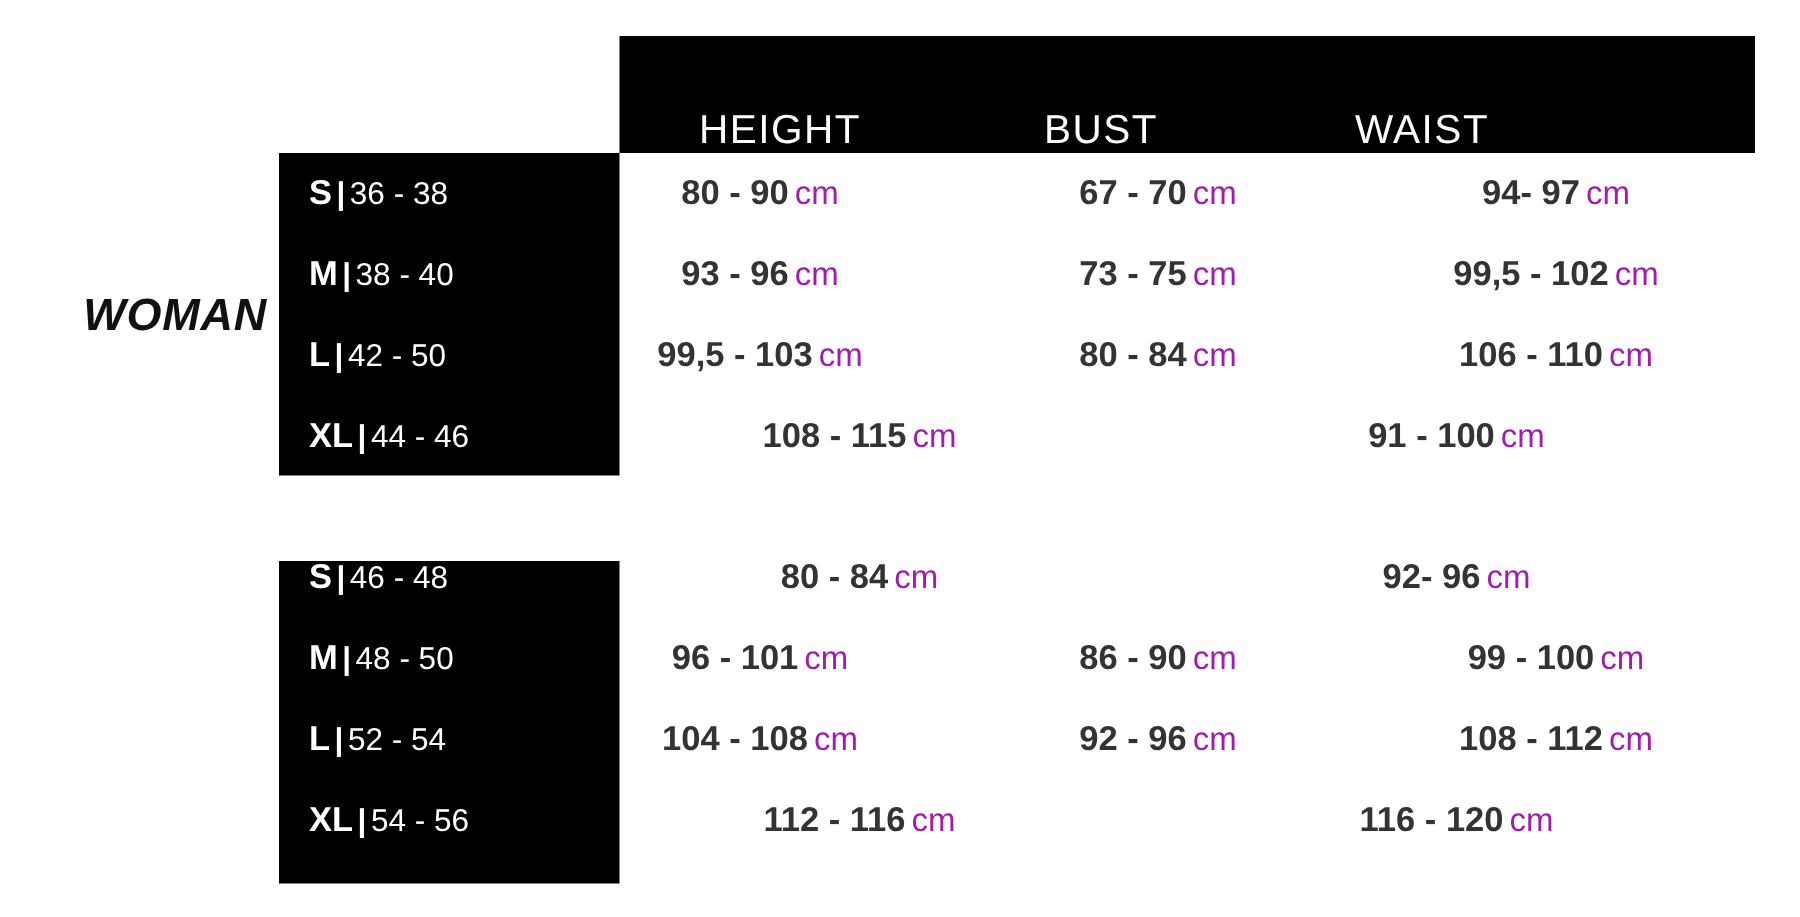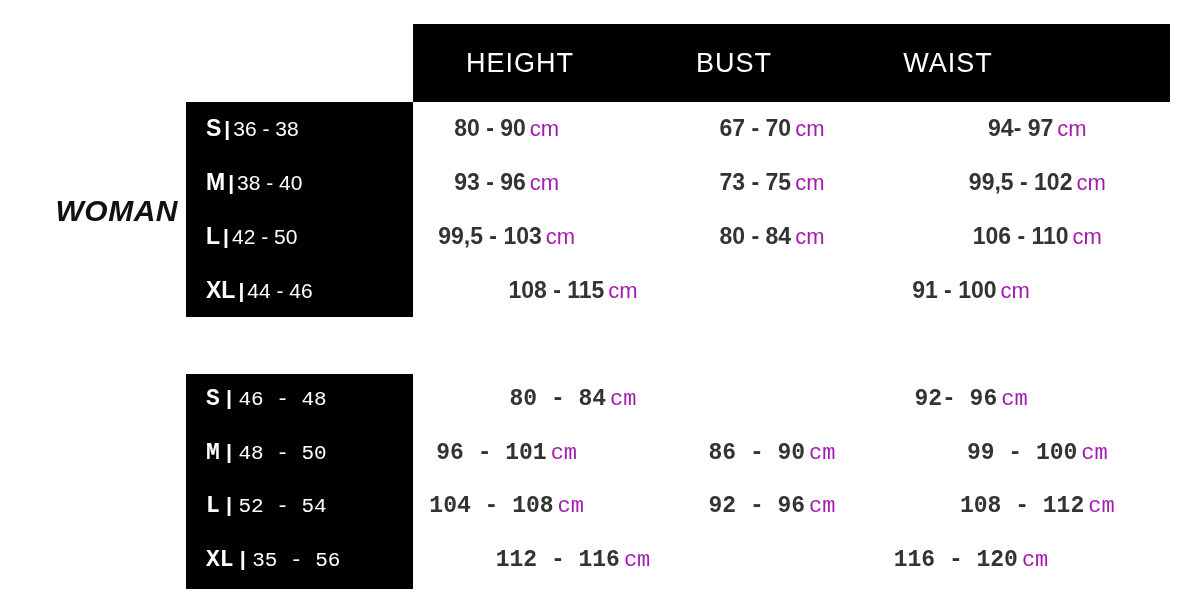--- a/index.html
+++ b/index.html
@@ -29,21 +29,21 @@
     height: 78px;
     background: #000000;
   }
   .header-cells {
     position: absolute;
     left: 413px;
     top: 24px;
     width: 642px;
     height: 78px;
     display: flex;
-    align-items: center;
+    align-items: flex-end;
     text-decoration: underline;
   }
   .header-cell {
     flex: 1 1 0;
     text-align: center;
     color: #ffffff;
     font-size: 27px;
     letter-spacing: 1px;
     font-weight: 400;
   }
@@ -73,21 +73,21 @@
   .group-label.woman { top: 194px; }
   .group-label.man   { top: 462px; }
 
   
   .rows {
     position: absolute;
     left: 186px;
     width: 984px;
   }
   .rows.woman { top: 102px; }
-  .rows.man   { top: 372px; font-family: Liberation Mono, monospace; }
+  .rows.man   { top: 358px; }
 
   .row {
     display: flex;
     height: 53.75px;
     align-items: center;
   }
 
   .size-cell {
     width: 188px;
     box-sizing: border-box;
@@ -245,21 +245,21 @@
       <div class="meas-cell">
         <span class="val">92 - 96</span><span class="unit">cm</span>
       </div>
       <div class="meas-cell">
         <span class="val">108 - 112</span><span class="unit">cm</span>
       </div>
     </div>
 
     <div class="row">
       <div class="size-cell">
-        <span class="sz">XL</span><span class="sep">|</span><span class="rng">35 - 56</span>
+        <span class="sz">XL</span><span class="sep">|</span><span class="rng">54 - 56</span>
       </div>
       <div class="meas-cell">
         <span class="val">112 - 116</span><span class="unit">cm</span>
       </div>
       <div class="meas-cell">
         <span class="val">116 - 120</span><span class="unit">cm</span>
       </div>
     </div>
 
   </div>

